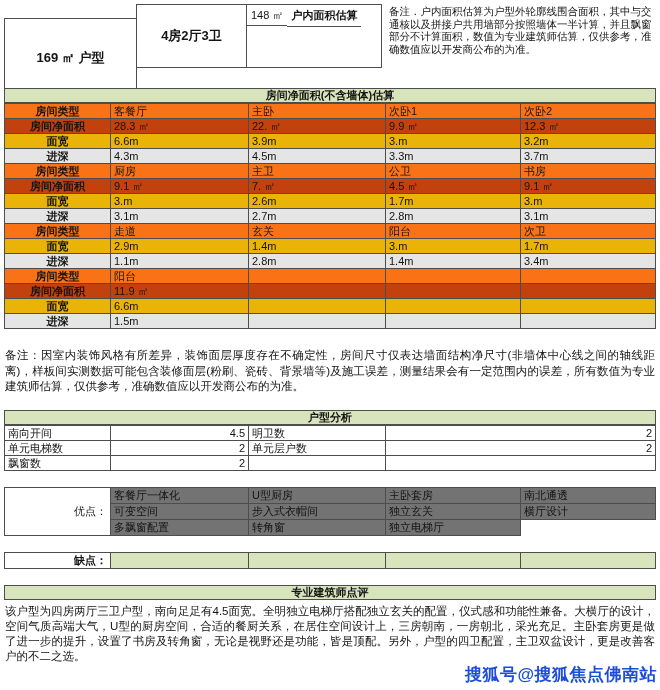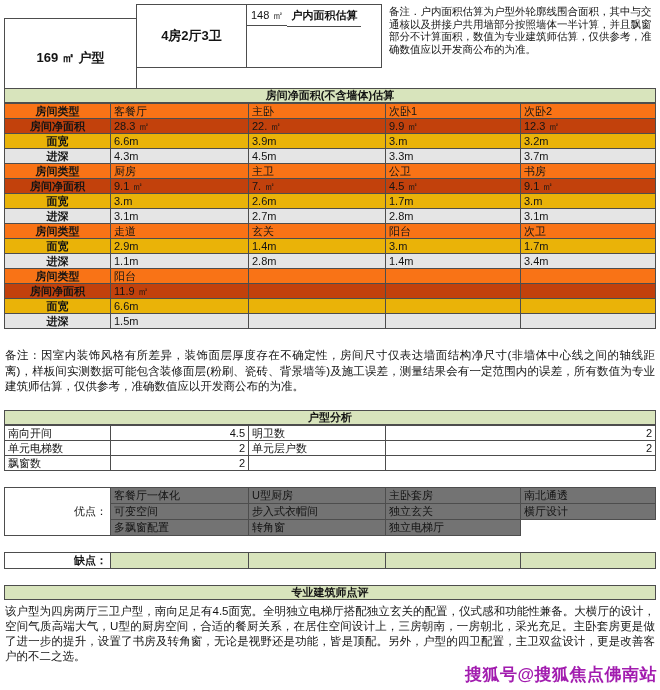--- a/index.html
+++ b/index.html
@@ -41,21 +41,21 @@
 
   #cons-grid{top:552px;grid-template-columns:106px 138px 137px 135px 135px;grid-auto-rows:16px}
   .clabel{font-weight:bold;justify-content:flex-end}
   .citem{background:#d8e4bc}
 
   
   .para{position:absolute;left:5px;width:650px;font-size:11.5px;line-height:15.5px;text-align:justify}
   #measure-note{top:348px}
   #review-text{top:604px;line-height:15px}
 
-  .watermark{position:absolute;right:3px;bottom:4px;font-size:17px;font-weight:bold;color:#a21caf;letter-spacing:.5px;text-shadow:0 0 2px rgba(255,255,255,.7)}
+  .watermark{position:absolute;right:3px;bottom:4px;font-size:17px;font-weight:bold;color:#1d4ed8;letter-spacing:.5px;text-shadow:0 0 2px rgba(255,255,255,.7)}
 </style>
 </head>
 <body>
 
 <div class="sheet">
 
   <div class="box" id="boxA">169 ㎡ 户型</div>
   <div class="box" id="boxB">4房2厅3卫</div>
   <div class="box" id="boxC">
     <div class="boxC-row">148 ㎡</div>

